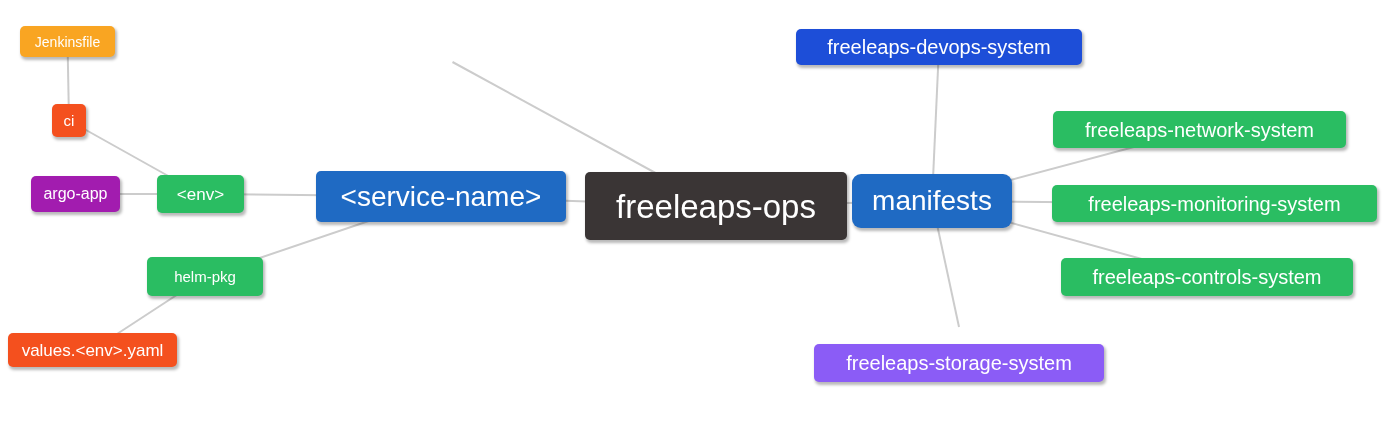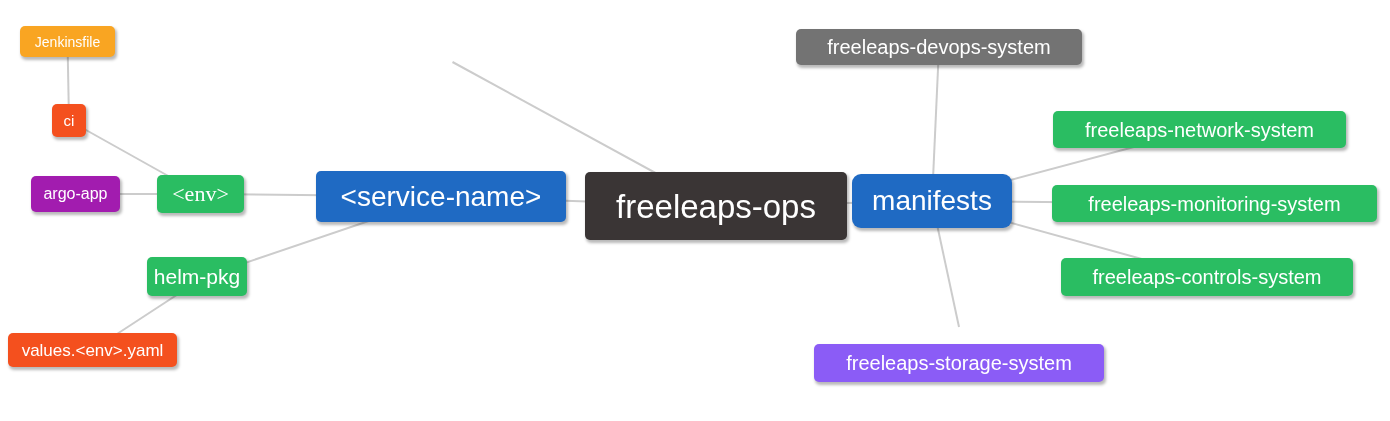--- a/index.html
+++ b/index.html
@@ -63,25 +63,25 @@
       <line x1="932" y1="201" x2="939" y2="47" stroke="#cccccc" stroke-width="2"></line>
       <line x1="932" y1="201" x2="1199.5" y2="129.5" stroke="#cccccc" stroke-width="2"></line>
       <line x1="932" y1="201" x2="1214.5" y2="203.5" stroke="#cccccc" stroke-width="2"></line>
       <line x1="932" y1="201" x2="1207" y2="277" stroke="#cccccc" stroke-width="2"></line>
       <line x1="932" y1="201" x2="959" y2="327" stroke="#cccccc" stroke-width="2"></line>
     </svg>
   <div class="node-layer" id="node-layer">
       <div class="node" style="left: 20px; top: 26px; width: 95px; height: 31px; font-size: 14px; background: rgb(249, 165, 34);">Jenkinsfile</div>
       <div class="node" style="left: 52px; top: 104px; width: 34px; height: 33px; font-size: 15px; background: rgb(244, 80, 30);">ci</div>
       <div class="node" style="left: 31px; top: 176px; width: 89px; height: 36px; font-size: 16px; background: #a21caf;">argo-app</div>
-      <div class="node" style="left: 157px; top: 175px; width: 87px; height: 38px; font-size: 22px; background: rgb(42, 189, 98); font-family: Liberation Serif, serif;">&lt;env&gt;</div>
-      <div class="node" style="left: 147px; top: 257px; width: 100px; height: 39px; font-size: 21px; background: rgb(42, 189, 98);">helm-pkg</div>
+      <div class="node" style="left: 157px; top: 175px; width: 87px; height: 38px; font-size: 17px; background: rgb(42, 189, 98);">&lt;env&gt;</div>
+      <div class="node" style="left: 147px; top: 257px; width: 116px; height: 39px; font-size: 15px; background: rgb(42, 189, 98);">helm-pkg</div>
       <div class="node" style="left: 8px; top: 333px; width: 169px; height: 34px; font-size: 17px; background: rgb(244, 80, 30);">values.&lt;env&gt;.yaml</div>
       <div class="node" style="left: 316px; top: 171px; width: 250px; height: 51px; font-size: 28px; background: rgb(31, 106, 195);">&lt;service-name&gt;</div>
       <div class="node" style="left: 585px; top: 172px; width: 262px; height: 68px; font-size: 33px; background: rgb(58, 53, 53);">freeleaps-ops</div>
       <div class="node" style="left: 852px; top: 174px; width: 160px; height: 54px; font-size: 28px; background: rgb(31, 106, 195); border-radius: 9px;">manifests</div>
-      <div class="node" style="left: 796px; top: 29px; width: 286px; height: 36px; font-size: 20px; background: #737373;">freeleaps-devops-system</div>
+      <div class="node" style="left: 796px; top: 29px; width: 286px; height: 36px; font-size: 20px; background: #1d4ed8;">freeleaps-devops-system</div>
       <div class="node" style="left: 1053px; top: 111px; width: 293px; height: 37px; font-size: 20px; background: rgb(42, 189, 98);">freeleaps-network-system</div>
       <div class="node" style="left: 1052px; top: 185px; width: 325px; height: 37px; font-size: 20px; background: rgb(42, 189, 98);">freeleaps-monitoring-system</div>
       <div class="node" style="left: 1061px; top: 258px; width: 292px; height: 38px; font-size: 20px; background: rgb(42, 189, 98);">freeleaps-controls-system</div>
       <div class="node" style="left: 814px; top: 308px; width: 290px; height: 38px; font-size: 20px; background: #8b5cf6; margin-top: 36px;">freeleaps-storage-system</div>
     </div>
 </div>
 
 </body></html>

